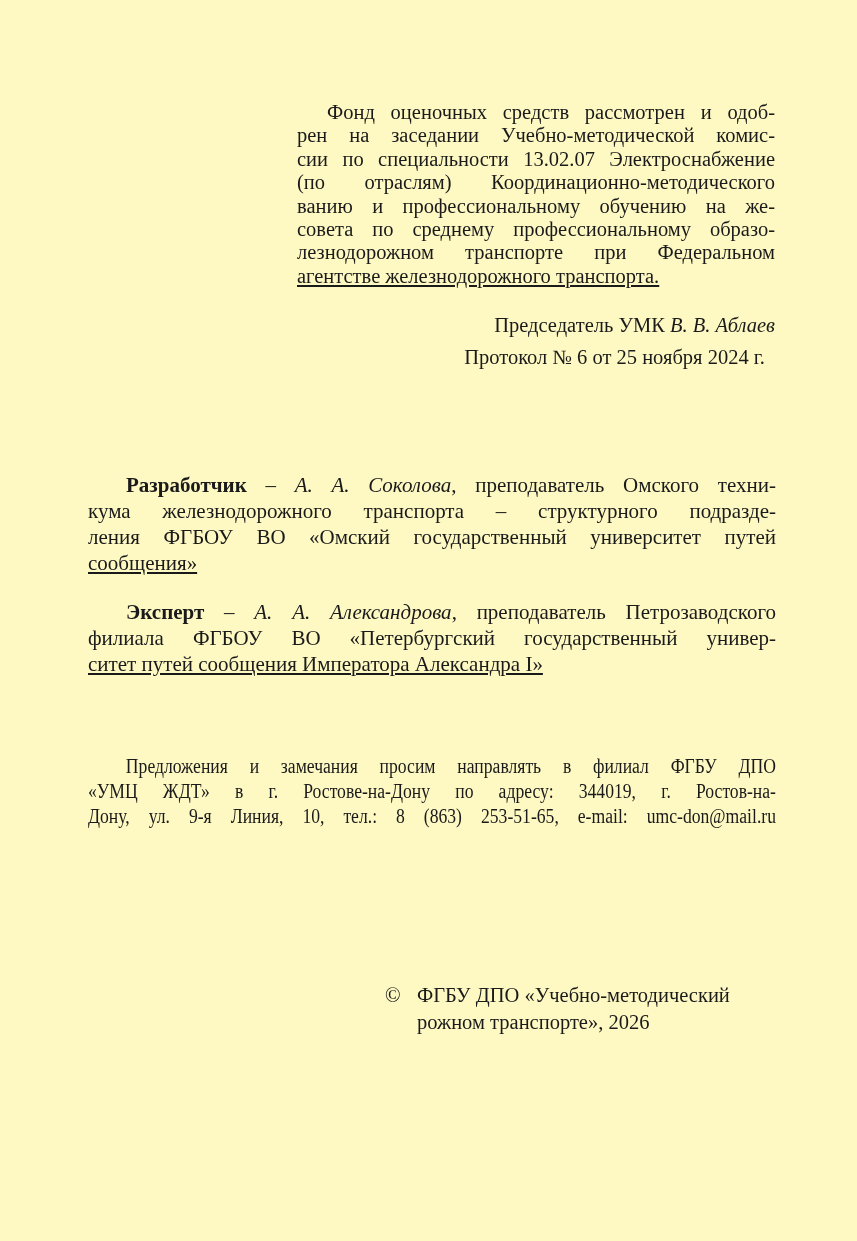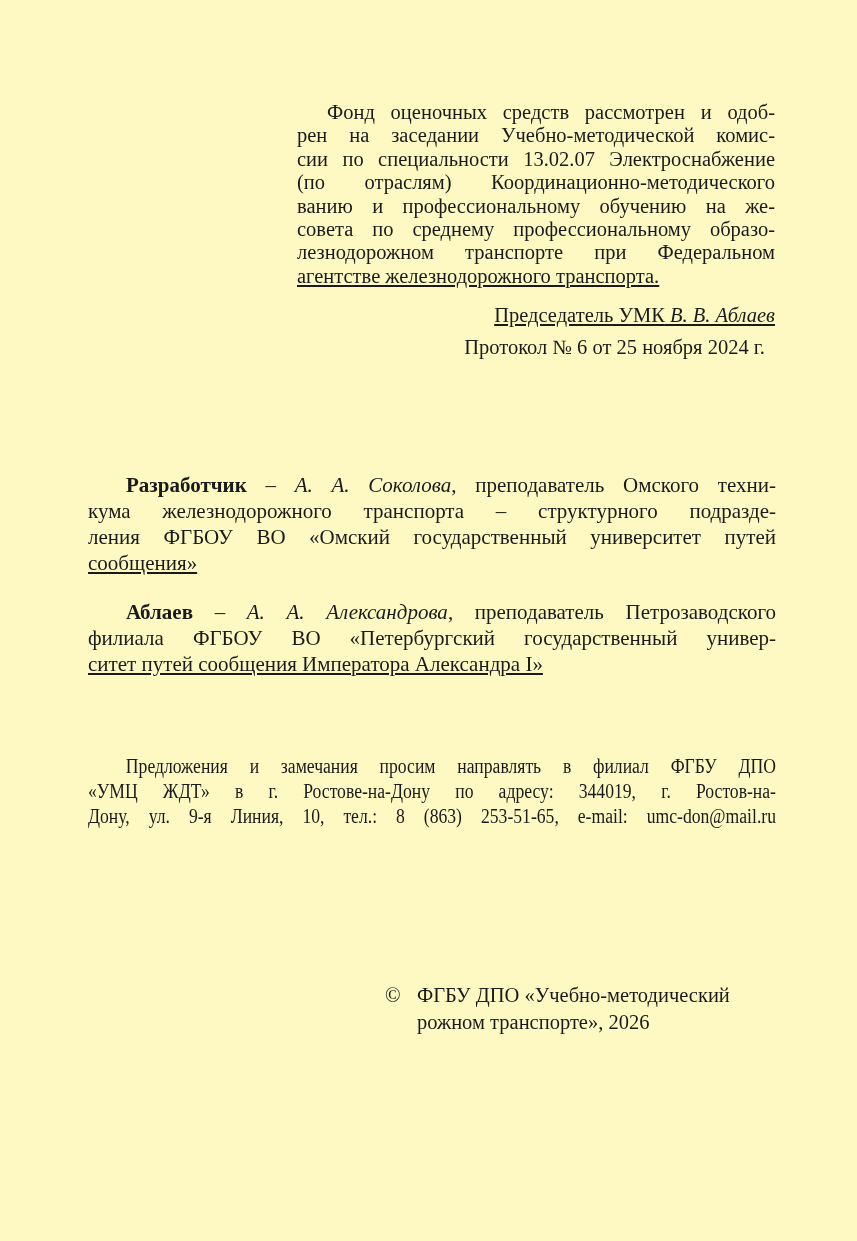--- a/index.html
+++ b/index.html
@@ -17,21 +17,21 @@
   .jline.body-ind { text-indent:38px; }
   .jline.lastline { text-align:center; text-align-last:left;text-decoration:underline; }
   .b { font-weight:bold; }
   .i { font-style:italic; }
 
   .approval {
     position:absolute; left:297px; top:101px; width:478px;
     font-size:20.5px; line-height:23.4px;
   }
   .chair-line {
-    margin-top:11px; text-align:right; text-align-last:right; line-height:32px;text-decoration:underline;
+    margin-top:21px; text-align:right; text-align-last:right; line-height:32px;
   }
   .protocol-line {
     text-align:right; text-align-last:right; padding-right:10px; line-height:32px;
   }
 
   .credits {
     position:absolute; left:88px; top:472px; width:688px;
     font-size:21px; line-height:26px;
   }
   .expert-para { margin-top:23px; }
@@ -72,21 +72,21 @@
   </section>
 
   <section class="credits">
     <div class="developer-para">
       <div class="jline body-ind"><span class="b">Разработчик</span><span> – </span><span class="i">А. А. Соколова</span><span>, преподаватель Омского техни-</span></div>
       <div class="jline">кума железнодорожного транспорта – структурного подразде-</div>
       <div class="jline">ления ФГБОУ ВО «Омский государственный университет путей</div>
       <div class="jline lastline">сообщения»</div>
     </div>
     <div class="expert-para">
-      <div class="jline body-ind"><span class="b">Аблаев</span><span> – </span><span class="i">А. А. Александрова</span><span>, преподаватель Петрозаводского</span></div>
+      <div class="jline body-ind"><span class="b">Эксперт</span><span> – </span><span class="i">А. А. Александрова</span><span>, преподаватель Петрозаводского</span></div>
       <div class="jline">филиала ФГБОУ ВО «Петербургский государственный универ-</div>
       <div class="jline lastline">ситет путей сообщения Императора Александра I»</div>
     </div>
   </section>
 
   <section class="contact">
     <div class="contact-inner">
       <div class="jline first-ind">Предложения и замечания просим направлять в филиал ФГБУ ДПО</div>
       <div class="jline">«УМЦ ЖДТ» в г. Ростове-на-Дону по адресу: 344019, г. Ростов-на-</div>
       <div class="jline">Дону, ул. 9-я Линия, 10, тел.: 8 (863) 253-51-65, e-mail: umc-don@mail.ru</div>

